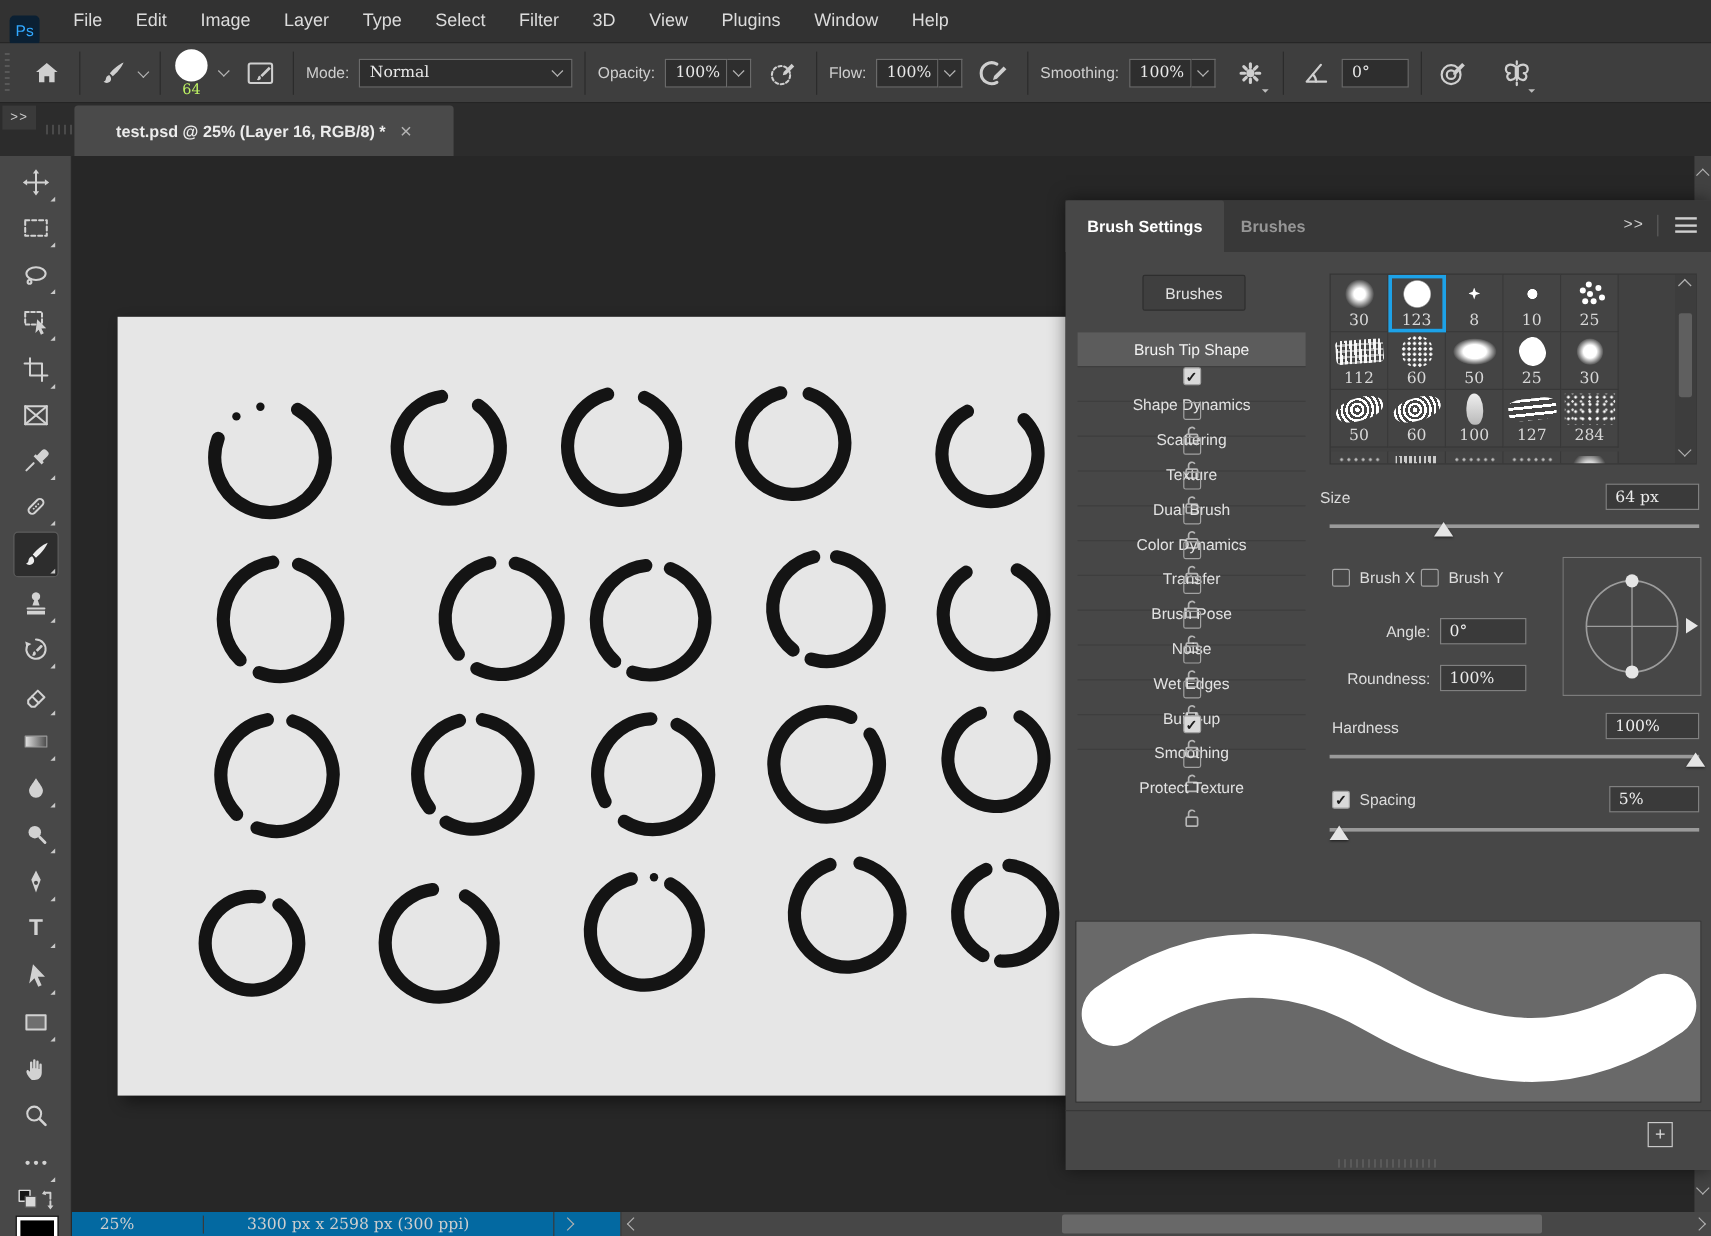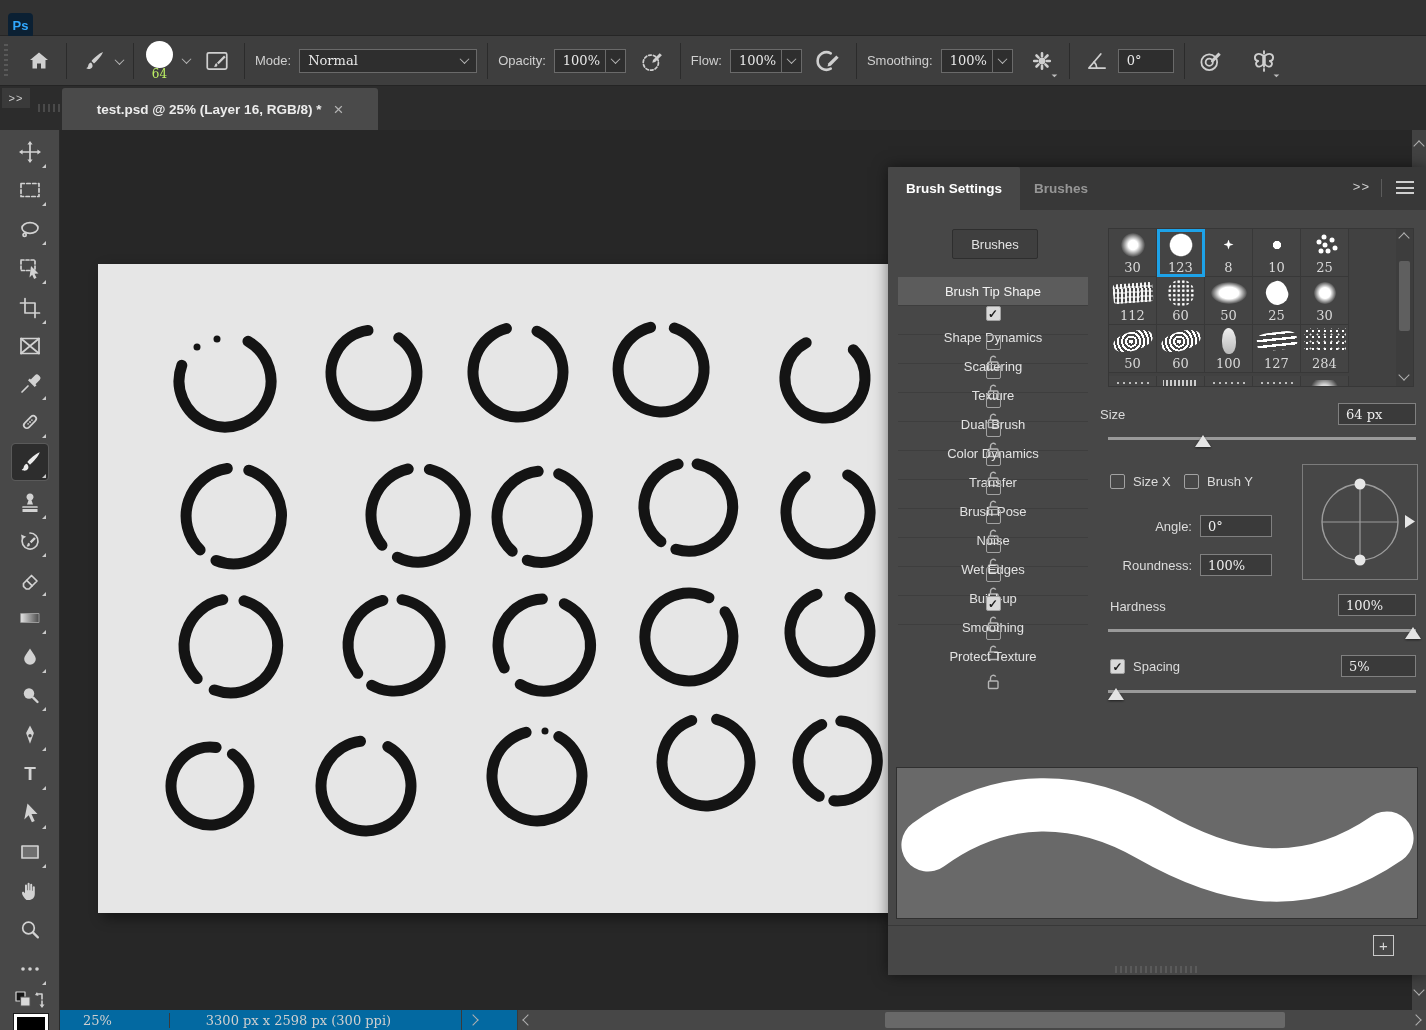--- a/index.html
+++ b/index.html
@@ -4,21 +4,21 @@
 <style>
   * { margin:0; padding:0; box-sizing:border-box; }
   html,body { width:1426px; height:1030px; overflow:hidden; background:#272727;
     font-family:"Liberation Sans", sans-serif; -webkit-font-smoothing:antialiased; }
   svg { display:block; }
 
   
   #menubar { position:absolute; left:0; top:0; width:1426px; height:36px; background:#323232;
     display:flex; align-items:center; gap:0; border-bottom:1px solid #262626; }
   #ps-logo { width:25px; height:25px; margin:16px 14px 0 8px; border-radius:4px; background:#0b2033;
-    color:#31a8ff; font-weight:bold; font-size:13px; display:flex; align-items:center; justify-content:center; }
+    color:#31a8ff; font-weight:normal; font-size:13px; display:flex; align-items:center; justify-content:center; }
   .mitem { color:#dcdcdc; font-size:15px; padding:0 14px; line-height:36px; cursor:default; }
 
   
   #optionsbar { position:absolute; left:0; top:36px; width:1426px; height:50px; background:#3e3e3e;
     border-bottom:1px solid #242424; display:flex; align-items:center; color:#cfcfcf; font-size:13px; }
   .ob-grip { width:10px; height:34px; margin-left:4px;
     background:repeating-linear-gradient(180deg,#585858 0 2px,transparent 2px 5px); width:4px; }
   .ob-sep { width:1px; height:36px; background:#2b2b2b; margin:0 10px; }
   .ob-icon { width:34px; height:34px; display:flex; align-items:center; justify-content:center; position:relative; }
   .ob-icon svg { stroke:#cfcfcf; fill:none; stroke-width:1.6; stroke-linecap:round; stroke-linejoin:round; }
@@ -182,20 +182,35 @@
 
   
   #fg-swatch { position:absolute; left:14px; top:884px; width:34px; height:26px; background:#000;
     border:3px solid #fff; outline:1px solid #1c1c1c; }
 </style>
 </head>
 <body>
 
 <div id="menubar">
   <div id="ps-logo">Ps</div>
+  <div style="display:flex">
+
+  <span class="mitem">File</span>
+      <span class="mitem">Edit</span>
+      <span class="mitem">Image</span>
+      <span class="mitem">Layer</span>
+      <span class="mitem">Type</span>
+      <span class="mitem">Select</span>
+      <span class="mitem">Filter</span>
+      <span class="mitem">3D</span>
+      <span class="mitem">View</span>
+      <span class="mitem">Plugins</span>
+      <span class="mitem">Window</span>
+      <span class="mitem">Help</span>
+    </div>
 </div>
 
 <div id="optionsbar">
   <div class="ob-grip"></div>
   <div class="ob-icon" style="margin-left:14px">
     <svg width="24" height="24" viewBox="0 0 24 24">
       <path fill="#cfcfcf" stroke="none" d="M12 3.5L3 11h2.5v8.5H10v-5h4v5h4.5V11H21z"></path>
       </svg>
   </div>
   <div class="ob-sep"></div>
@@ -747,21 +762,21 @@
   </div>
 
   <span class="plabel" style="left:212px;top:240px">Size</span>
   <div class="pfield" style="left:450px;top:236px;width:78px">64 px</div>
   <div class="slider" style="left:220px;top:270px;width:308px">
     <span class="sthumb" style="left:31%"></span>
   </div>
 
   <div class="pcheck-row" style="left:222px;top:307px">
     <span class="cb"></span>
-    <span>Size X</span>
+    <span>Brush X</span>
   </div>
   <div class="pcheck-row" style="left:296px;top:307px">
     <span class="cb"></span>
     <span>Brush Y</span>
   </div>
 
   <span class="plabel" style="left:222px;top:352px;width:82px;text-align:right">Angle:</span>
   <div class="pfield" style="left:312px;top:348px;width:72px">0°</div>
   <span class="plabel" style="left:222px;top:391px;width:82px;text-align:right">Roundness:</span>
   <div class="pfield" style="left:312px;top:387px;width:72px">100%</div>

